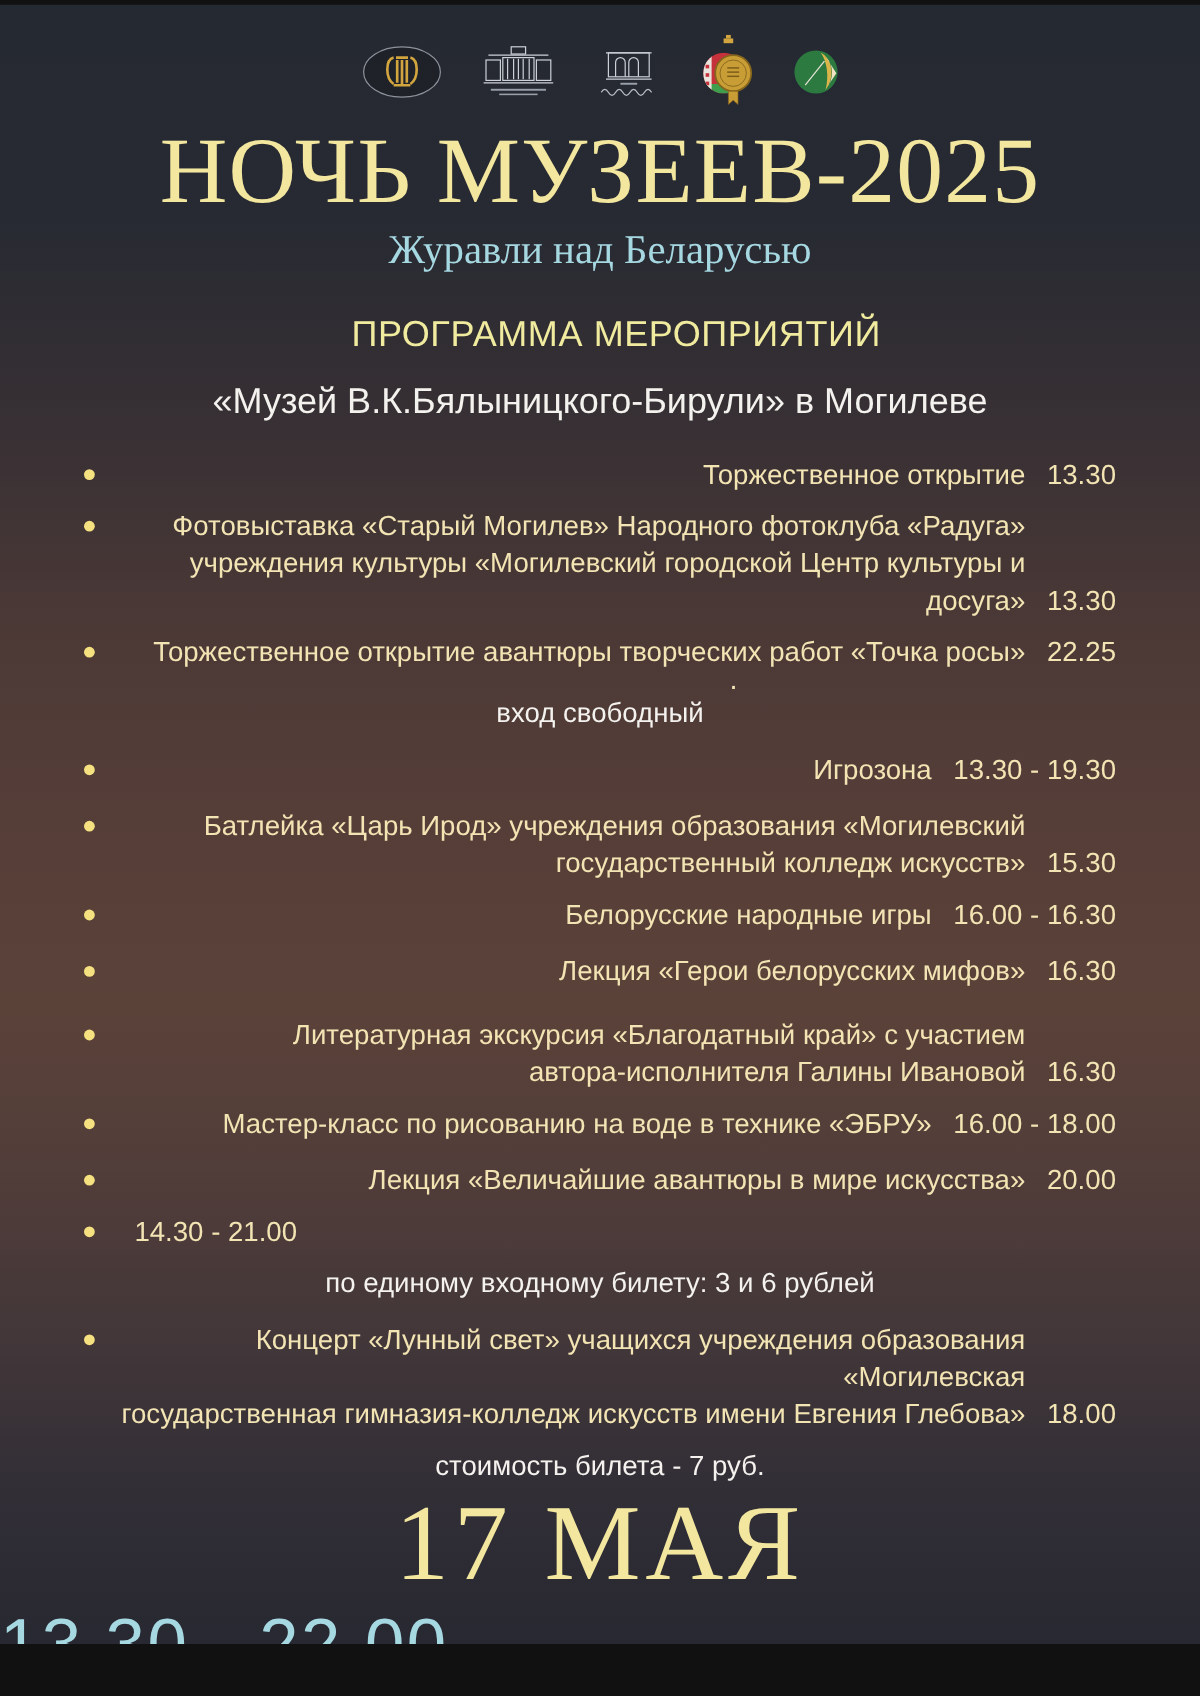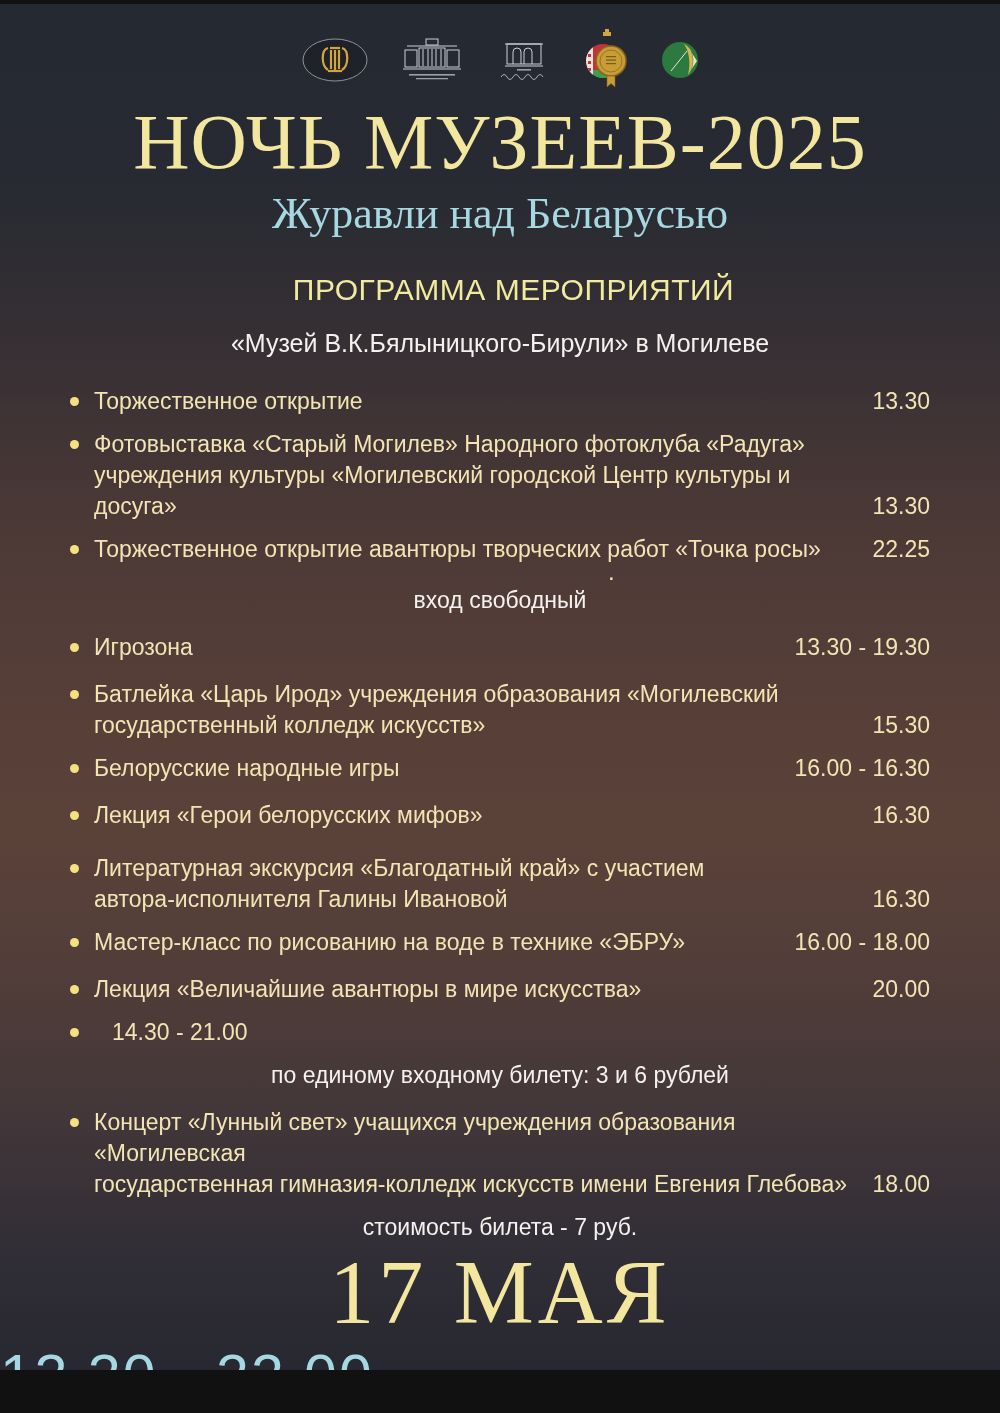--- a/index.html
+++ b/index.html
@@ -33,44 +33,44 @@
     text-align:center;
     font-family:"Liberation Serif",serif;
     font-size:78px;line-height:1.08;
     font-weight:400;letter-spacing:1px;
     color:#f3e79f;
   }
   .subtitle{
     margin-top:6px;
     text-align:center;
     font-family:"Liberation Serif",serif;
-    font-size:44px;line-height:1.1;
+    font-size:34px;line-height:1.1;
     color:#a6d8e2;
   }
   .program-heading{
     margin-top:34px;
     text-align:center;
     font-size:30px;letter-spacing:.5px;
     color:#f0eb9e;
     padding-left:27px;
   }
   .venue{
     margin-top:22px;
     text-align:center;
-    font-size:25px;
+    font-size:30px;
     color:#f4f2ee;
   }
   
   .events{
     margin-top:28px;
     padding:0 70px;
     font-size:23px;line-height:31px;
     color:#f3e4b4;
   }
-  .event{display:flex;margin-bottom:12px;}
+  .event{display:flex;margin-bottom:12px;text-align:right;}
   .event .bullet{
     flex:none;width:9px;height:9px;border-radius:50%;
     background:#f6e180;margin:11px 15px 0 0;
   }
   .event .etext{flex:1;white-space:pre-line;}
   .event .etime{align-self:flex-end;margin-left:18px;white-space:nowrap;}
   .gap-md{margin-bottom:16px;}
   .gap-lg{margin-bottom:22px;}
   .stray-dot-line{height:16px;line-height:14px;}
   .stray-dot-line span{margin-left:538px;font-size:24px;color:#f3e4b4;}

